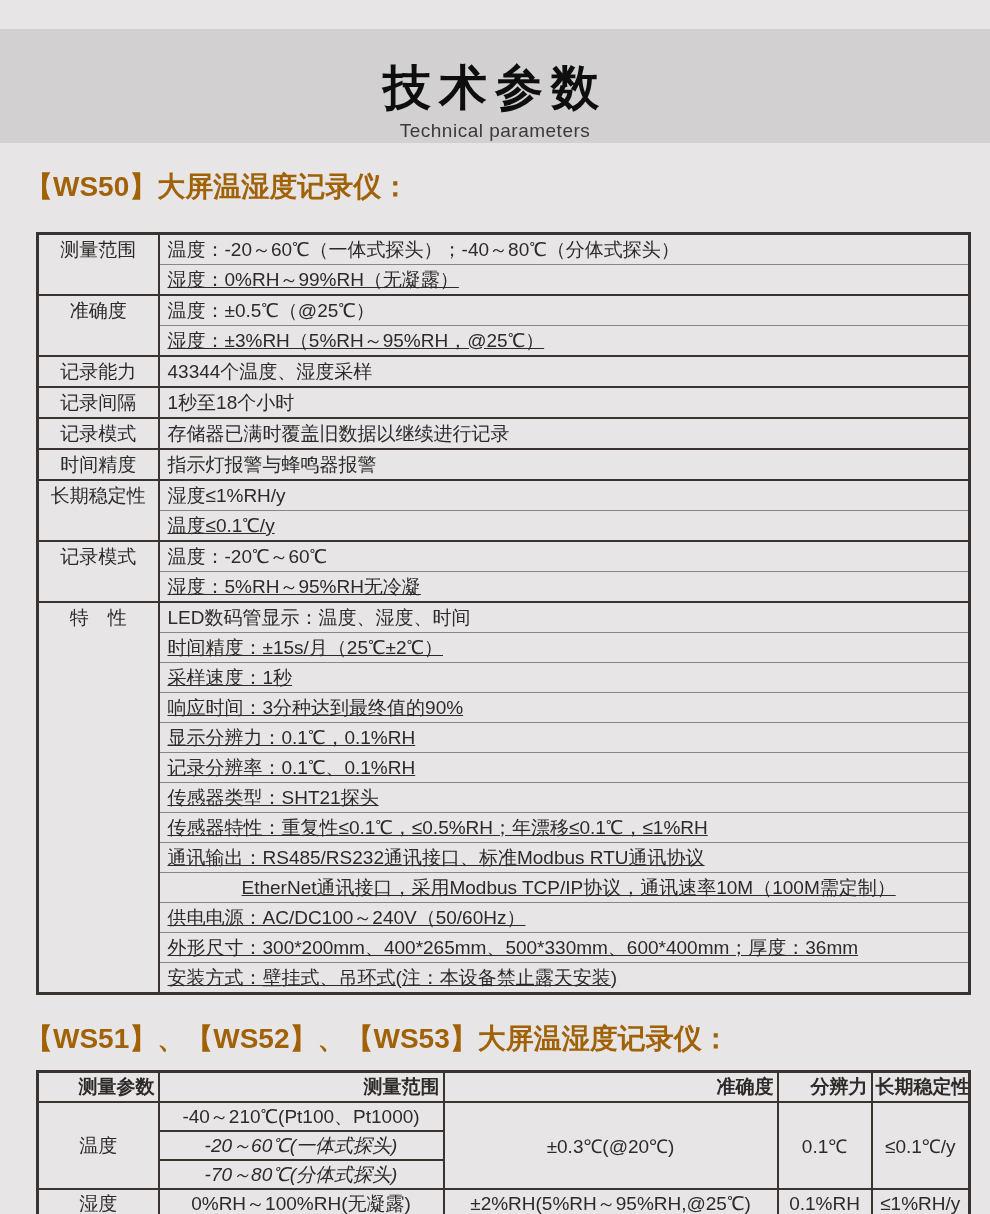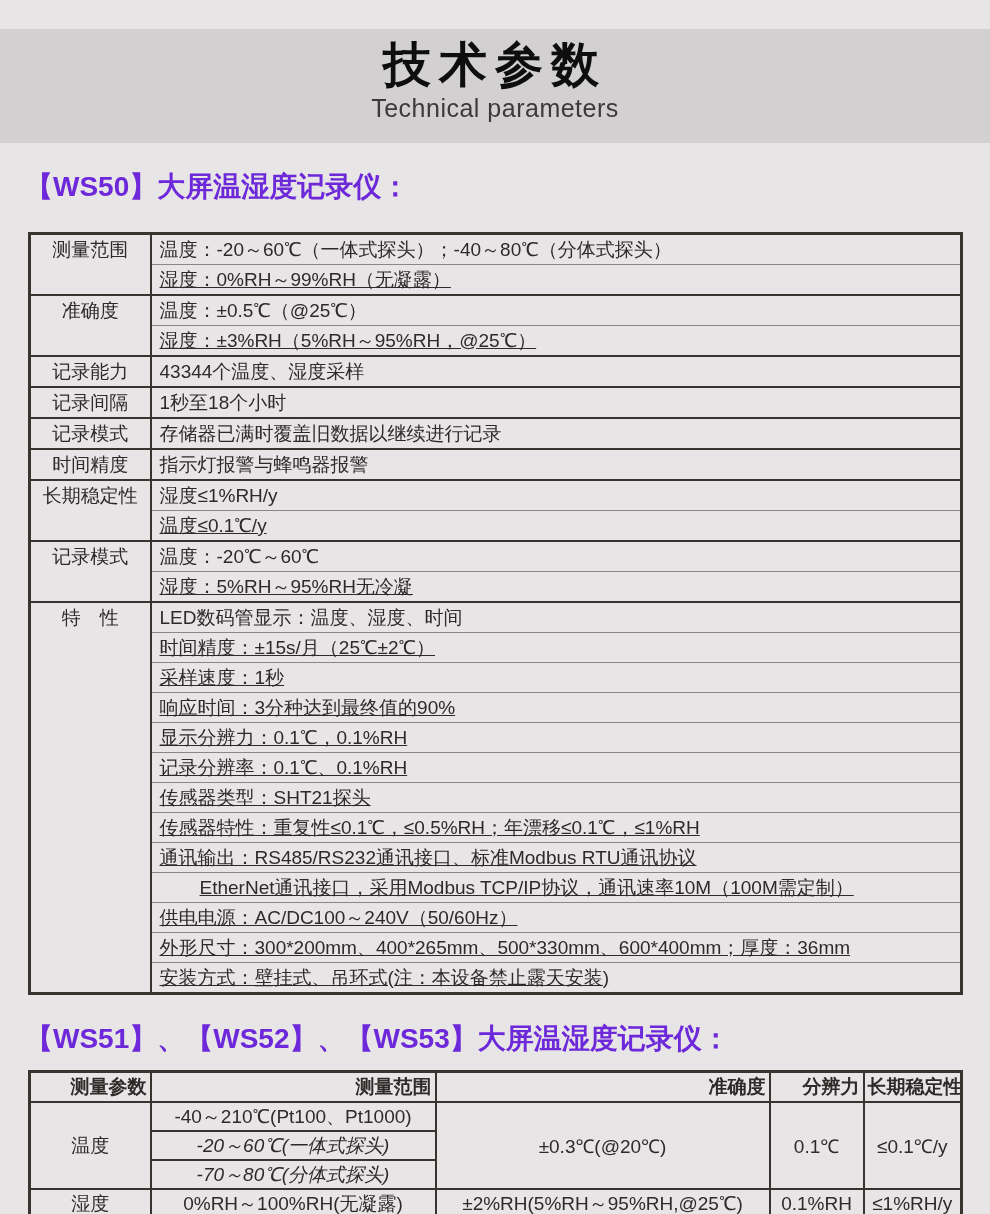--- a/index.html
+++ b/index.html
@@ -10,46 +10,46 @@
     color:#2e2a29;
     overflow:hidden;
   }
   .band {
     margin-top:29px;
     height:114px;
     background:#d2d0d1;
     text-align:center;
   }
   .title {
-    padding-top:7px;
+    padding-top:30px;
     font-size:48px;
     font-weight:700;
     letter-spacing:8px;
     line-height:58px;
     color:#0f0e0e;
   }
   .subtitle {
-    font-size:25px;
+    font-size:19px;
     line-height:24px;
     margin-top:2px;
     color:#3c3939;
     font-weight:400;
     letter-spacing:0.5px;
   }
   .sec-heading {
     margin:24px 0 0 25px;
     font-size:28px;
     font-weight:700;
     line-height:40px;
-    color:#6d28d9;
+    color:#a16207;
   }
   table {
     border-collapse:collapse;
     table-layout:fixed;
-    margin-left:28px;
+    margin-left:36px;
     width:932px;
     border-radius:31px;
   }
   #t1 { margin-top:25px; border:3px solid #3a3431; }
   #t1 td {
     font-size:19px;
     height:29px;
     padding:0 8px;
     font-weight:500;
     white-space:nowrap;
@@ -57,21 +57,21 @@
   }
   #t1 td.lbl {
     text-align:center;
     vertical-align:top;
     border-right:2px solid #3a3431;
     padding:0 2px;
     line-height:29px;
   }
   #t1 tr.g td { border-top:2px solid #3a3431; }
   #t1 tr.s td { border-top:1px solid #8b8683;text-decoration:underline; }
-  #t1 td.cont { padding-left:48px; }
+  #t1 td.cont { padding-left:82px; }
 
   #t2 { margin-top:11px; border:3px solid #3a3431; text-align:center; }
   #t2 th, #t2 td {
     font-size:19px;
     padding:0 3px;
     border:2px solid #3a3431;
     white-space:nowrap;
     overflow:hidden;
   }
   #t2 th { height:28px; font-weight:700;text-align:right; }

